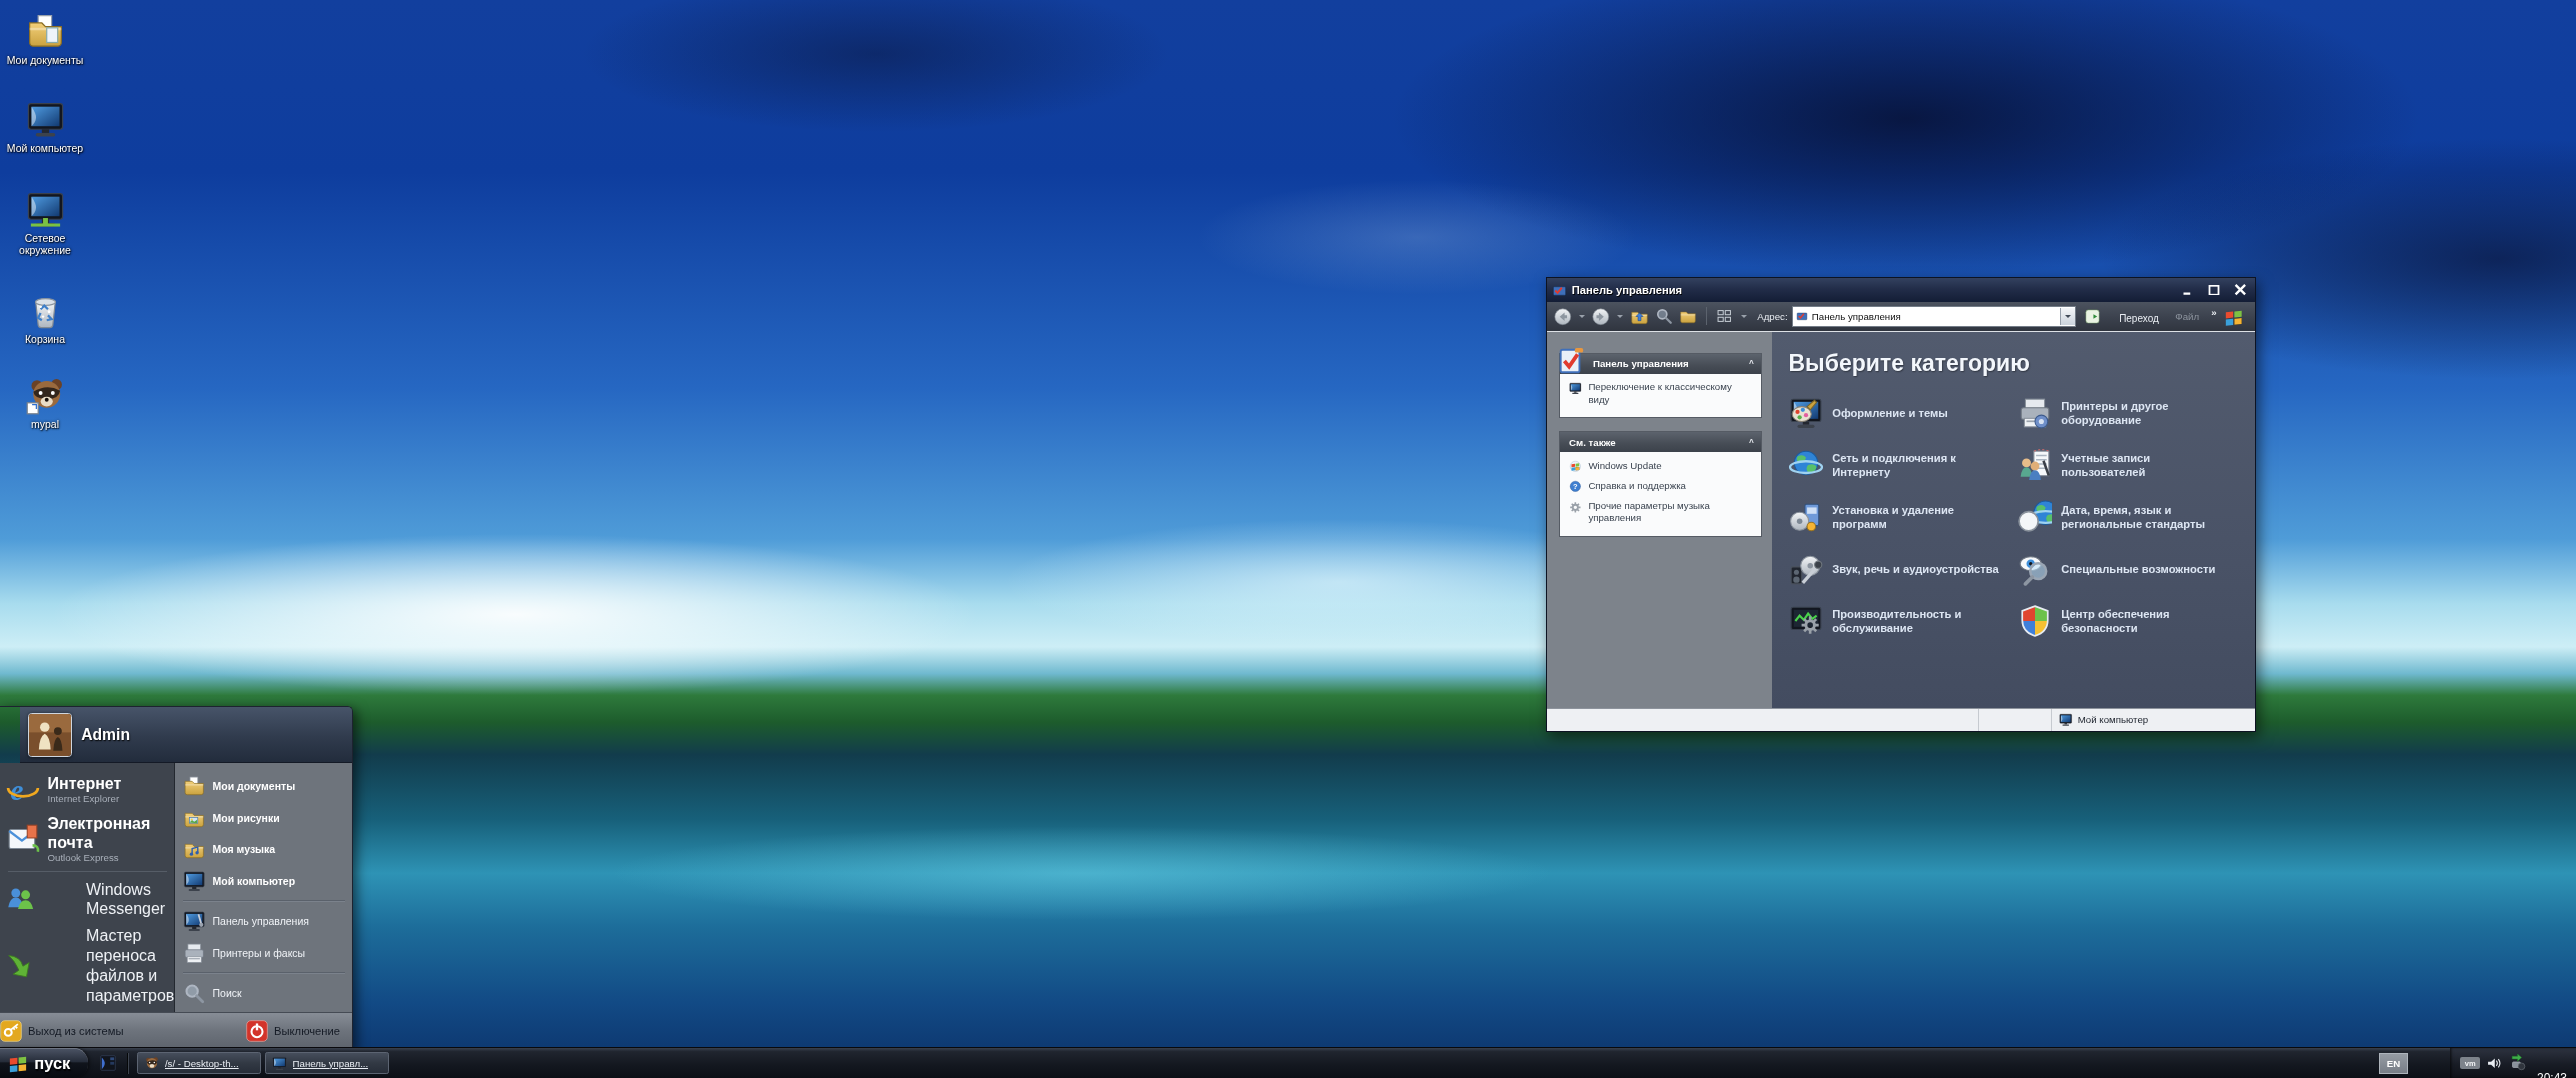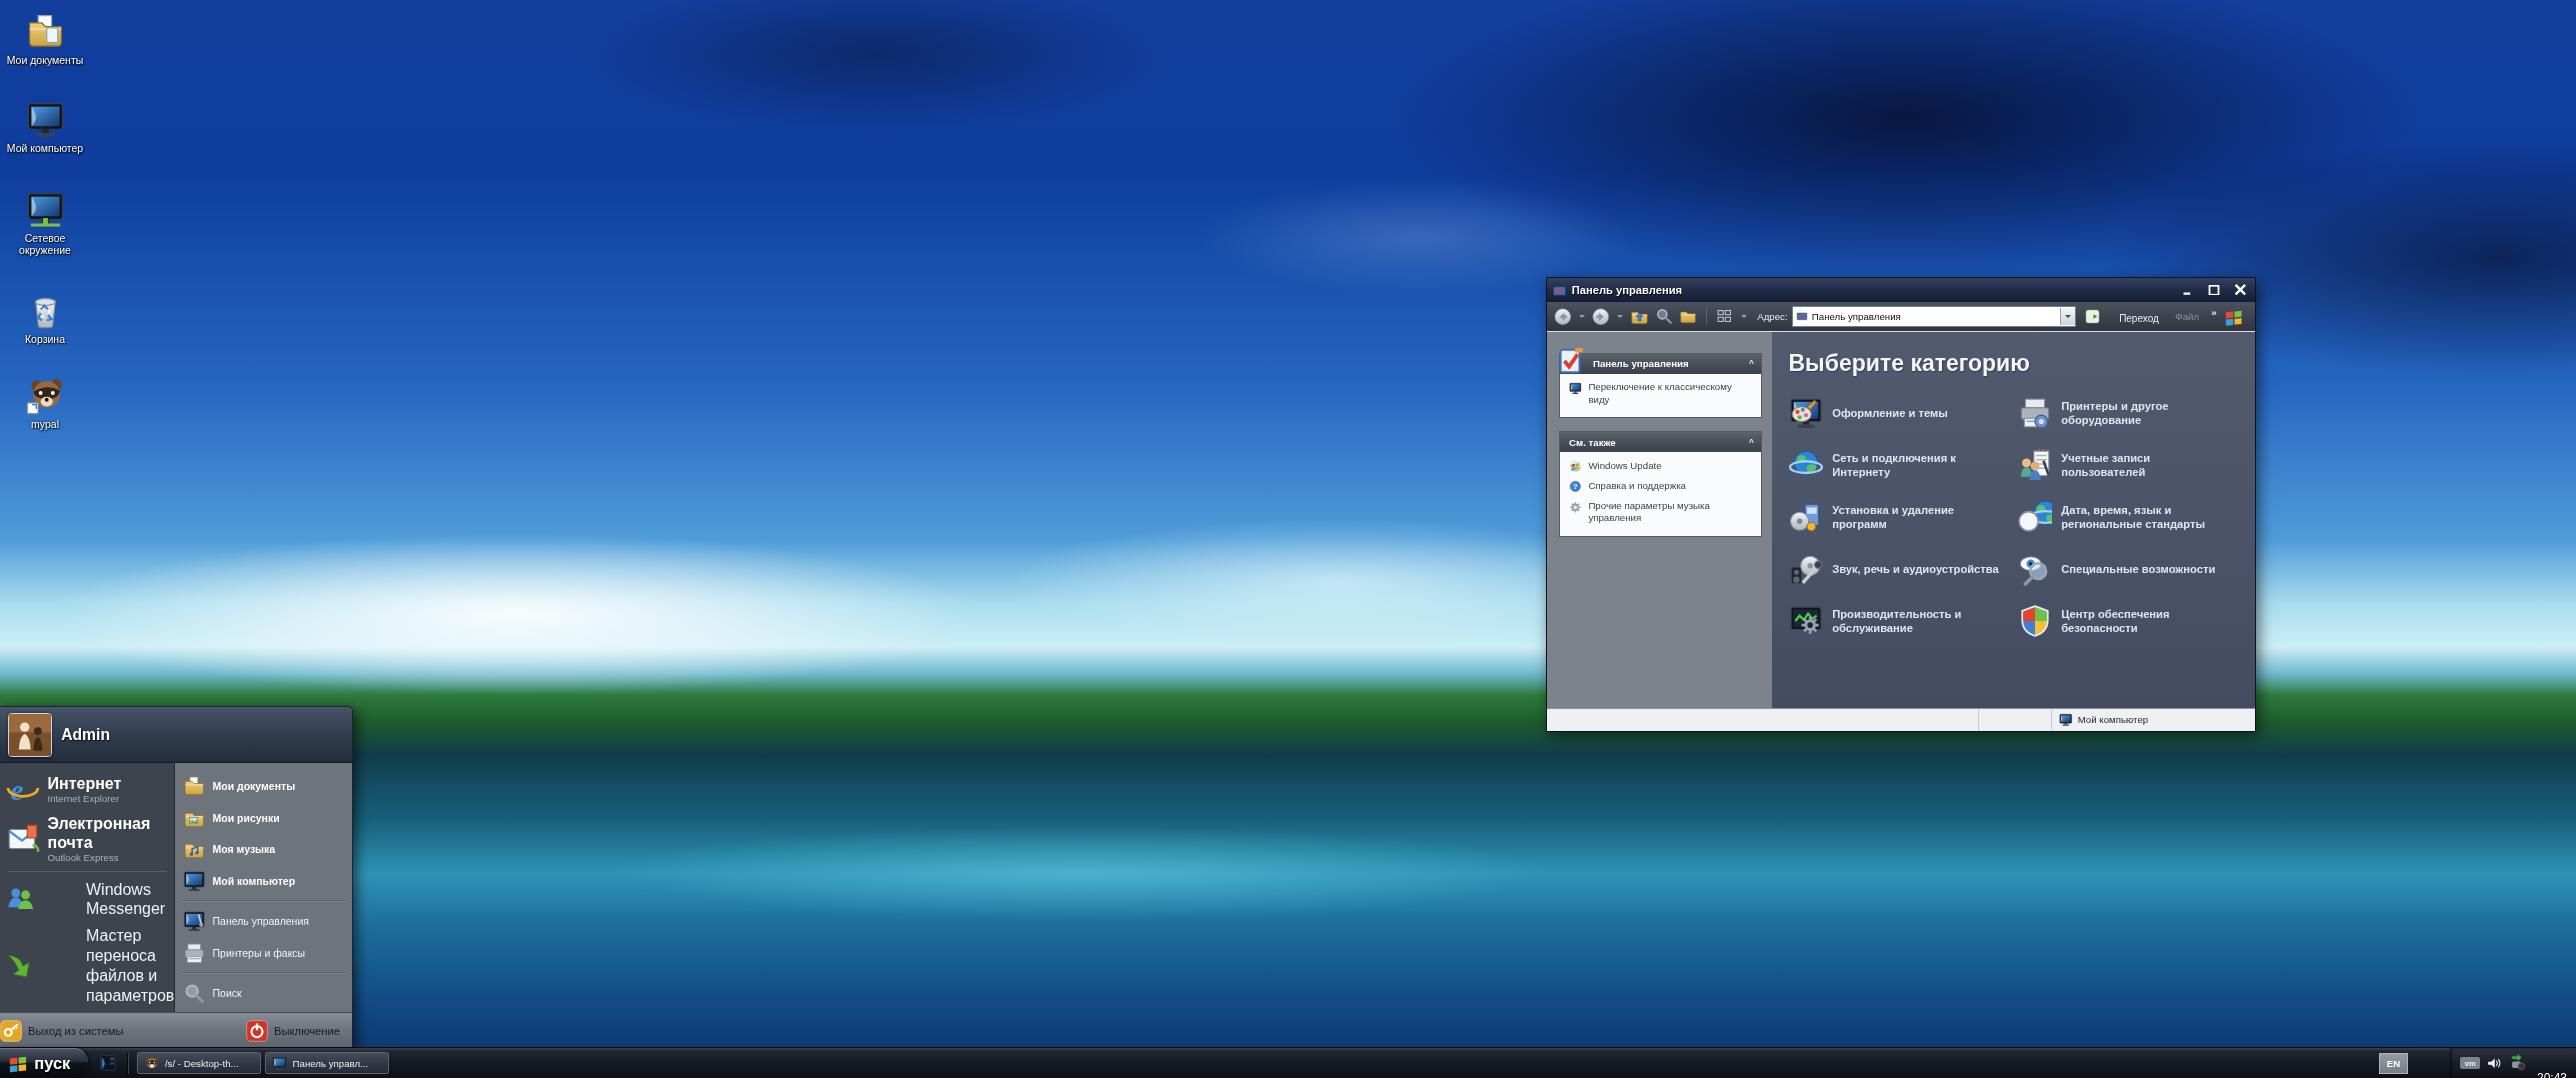--- a/index.html
+++ b/index.html
@@ -56,21 +56,21 @@
   .cat{display:flex;align-items:center;gap:9.7px;min-height:40px;cursor:pointer;}
   .cicon{width:34px;height:34px;flex:none;}
   .clabel{font-size:11.2px;font-weight:bold;color:#dde6f3;line-height:1.25;max-width:168px;}
   
   .statusbar{height:22.5px;background:#eef0f3;border-top:0.7px solid #8d939c;display:flex;align-items:center;font-size:9.7px;color:#1d232d;}
   .st-fill{flex:1;height:100%;border-right:0.7px solid #c6cad0;}
   .st-mid{width:72px;height:100%;border-right:0.7px solid #c6cad0;}
   .st-right{width:196px;display:flex;align-items:center;gap:5.2px;padding-left:7.5px;}
   
   #startmenu{position:absolute;left:0;top:706px;width:352px;height:342px;display:flex;flex-direction:column;border:0.7px solid #1d2330;border-left:none;border-radius:0 5.2px 0 0;box-shadow:3.7px 3.7px 12px rgba(0,0,0,.55);overflow:hidden;}
-  .sm-head{height:55px;background:linear-gradient(180deg,#475469 0%,#303b4d 55%,#222c3c 100%);display:flex;align-items:center;gap:9.7px;padding-left:7.5px;border-bottom:0.7px solid #141a26;}
+  .sm-head{height:55px;background:linear-gradient(180deg,#475469 0%,#303b4d 55%,#222c3c 100%);display:flex;align-items:center;gap:9.7px;padding-left:7.5px;border-bottom:0.7px solid #141a26;margin-left:20px;}
   .avatar{width:42px;height:42px;border-radius:3.7px;border:1.5px solid #cfd6df;box-shadow:0 0.7px 3px rgba(0,0,0,.5);}
   .sm-user{color:#fff;font-weight:bold;font-size:15.7px;text-shadow:0.7px 0.7px 1.5px #000;}
   .sm-cols{flex:1;display:flex;min-height:0;}
   .sm-left{width:174px;background:#3e444d;display:flex;flex-direction:column;padding-top:6px;box-sizing:border-box;}
   .sm-right{flex:1;background:#6e747c;border-left:0.7px solid #23282f;padding-top:7.5px;box-sizing:border-box;}
   .sm-item{display:flex;align-items:center;gap:7.5px;padding:3.7px 6px;cursor:pointer;}
   .sm-item .txt .t{color:#fff;font-weight:bold;font-size:16px;line-height:1.2;}
   .sm-item .txt .s{color:#a9b0ba;font-size:9.7px;line-height:1.2;}
   .sm-item .single{color:#eef1f5;font-size:16px;line-height:1.2;margin-left:44px;}
   .ico44{width:34px;height:34px;flex:none;}
@@ -87,21 +87,21 @@
   .sm-foot{height:36px;background:linear-gradient(180deg,#878d96 0%,#6d737c 50%,#5d636c 100%);border-top:0.7px solid #454b54;display:flex;align-items:center;justify-content:space-between;gap:5px;padding-right:12px;}
   .footbtn{display:flex;align-items:center;gap:6px;color:#151b25;font-size:11.2px;cursor:pointer;}
   .ico28{width:22px;height:22px;flex:none;}
   
   #taskbar{position:absolute;left:0;bottom:0;width:2576px;height:30px;background:linear-gradient(180deg,#39404d 0%,#20252f 12%,#141820 55%,#0c0f16 100%);display:flex;align-items:center;border-top:0.7px solid #09090c;}
   .startbtn{width:88px;height:30px;border-radius:0 14.2px 14.2px 0;background:linear-gradient(180deg,#4d5566 0%,#262d3a 45%,#10141c 50%,#070a10 100%);box-shadow:inset 0 0.7px 0 rgba(255,255,255,.25),1.5px 0 3.7px rgba(0,0,0,.5);display:flex;align-items:center;gap:6.7px;padding-left:7.5px;box-sizing:border-box;cursor:pointer;}
   .startbtn .sl{color:#fff;font-weight:bold;font-size:16.5px;text-shadow:0.7px 1.5px 1.5px #000;}
   .ql{display:flex;align-items:center;padding:0 6px 0 10.5px;}
   .qsep{width:0.7px;height:21px;background:#3d444f;border-left:0.7px solid #060809;margin:0 4.5px;}
   .taskbtn{width:124px;height:22.5px;margin-left:3.7px;border-radius:2.2px;background:linear-gradient(180deg,#464e5c 0%,#323944 50%,#272d38 100%);border:0.7px solid #5c London;border:0.7px solid #5c6472;display:flex;align-items:center;gap:6px;padding:0 6px;box-sizing:border-box;cursor:pointer;}
-  .taskbtn .tl{color:#e9edf3;font-size:9.7px;white-space:nowrap;overflow:hidden;}
+  .taskbtn .tl{color:#e9edf3;font-size:9.7px;white-space:nowrap;overflow:hidden;text-decoration:underline;}
   .ico20{width:15px;height:15px;flex:none;}
   .tray{margin-left:auto;display:flex;align-items:center;height:30px;}
   .langbox{width:27px;height:19px;background:linear-gradient(180deg,#959ba3,#787e87);border:0.7px solid #aeb4bc;color:#fff;font-weight:bold;font-size:9.7px;display:grid;place-items:center;margin-right:42px;cursor:pointer;}
   .trayzone{height:30px;display:flex;align-items:center;gap:6px;padding:0 9px 0 10.5px;background:linear-gradient(180deg,#2d3340 0%,#181c25 55%,#0e1118 100%);box-shadow:inset 1.5px 0 2.2px rgba(0,0,0,.6);}
   .clock{color:#fff;font-size:12px;margin-left:4.5px;margin-top:30px;}
   .vmbadge{width:19.5px;height:12px;background:#7d838b;border-radius:2px;color:#f2f4f6;font-size:7.5px;font-weight:bold;display:grid;place-items:center;font-family:"Liberation Sans",sans-serif;}
 </style>
 </head>
 <body>
 

